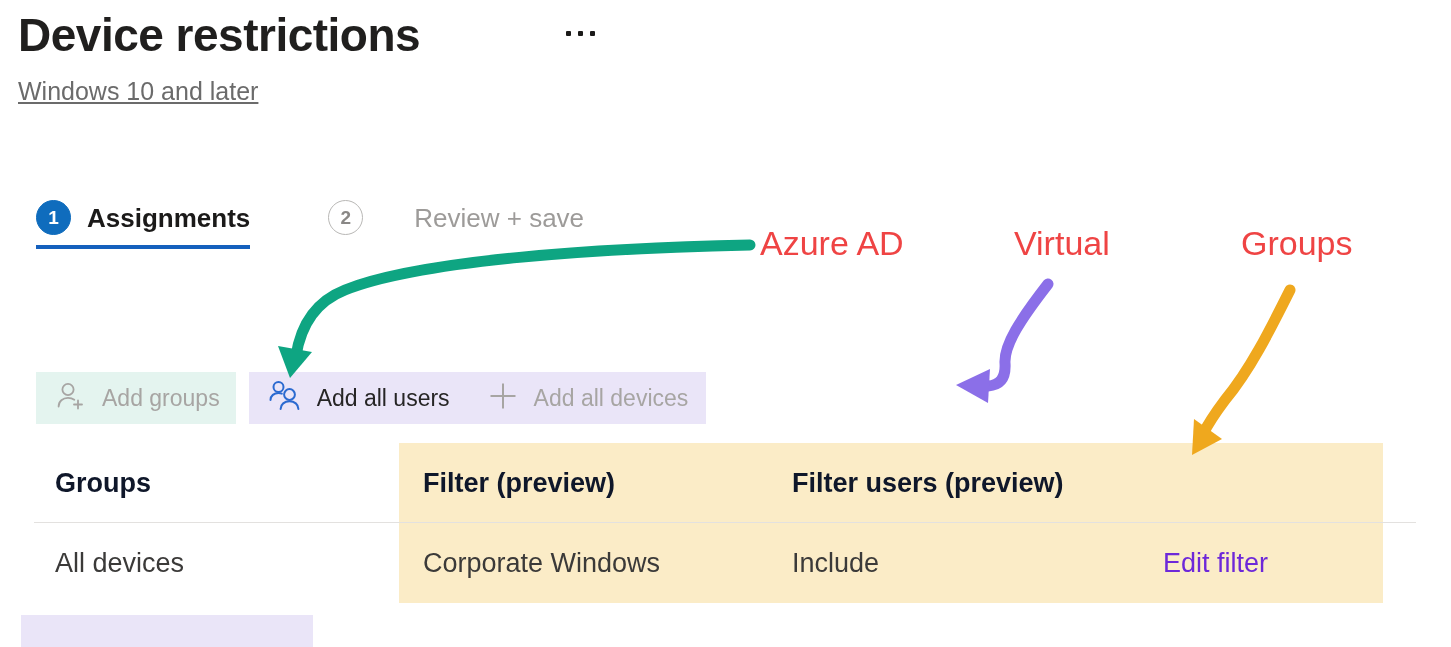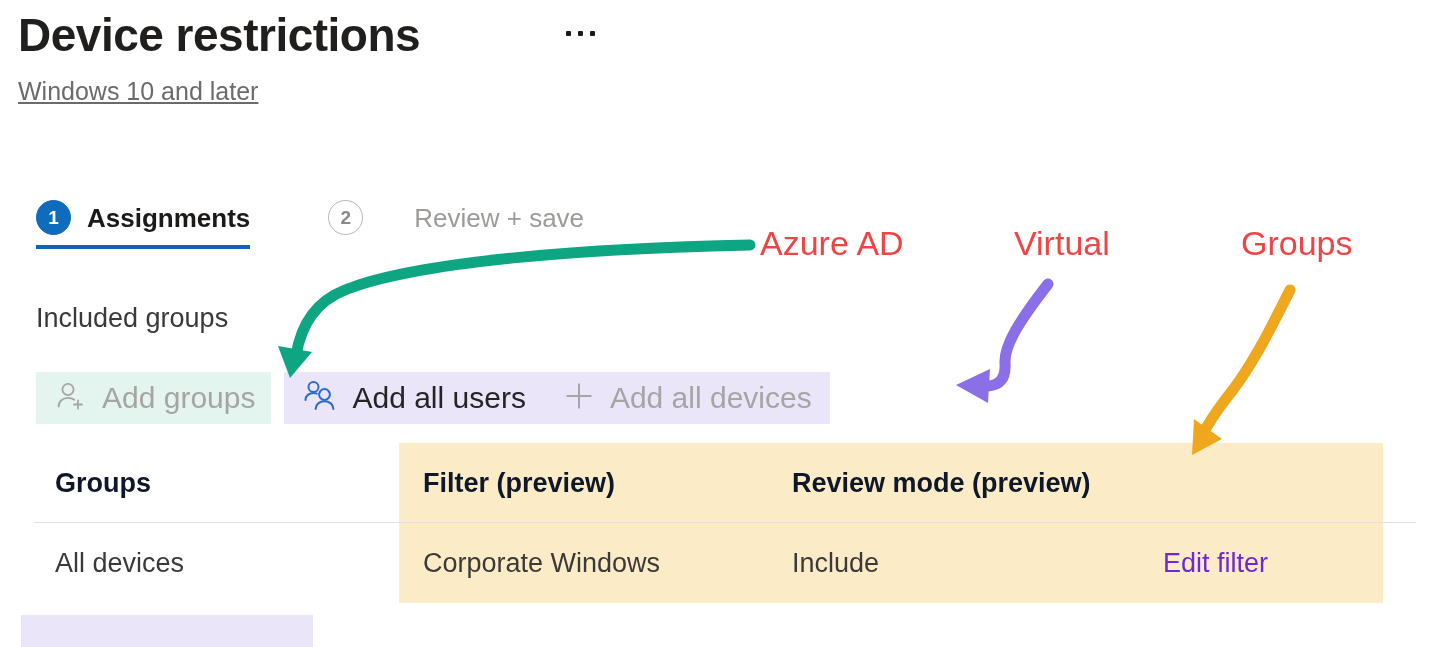--- a/index.html
+++ b/index.html
@@ -148,21 +148,21 @@
   }
   .cmd {
     display: flex;
     align-items: center;
     gap: 14px;
     cursor: pointer;
     box-sizing: border-box;
     white-space: nowrap;
   }
   .cmd-label {
-    font-size: 30px;
+    font-size: 23px;
     line-height: 34px;
   }
   .hl-mint {
     background: #e4f4ef;
     padding: 0 16px 0 18px;
   }
   .hl-lav {
     background: #eae5f8;
     padding: 17px 18px;
   }
@@ -278,21 +278,20 @@
       <span class="tab-badge">1</span>
       <span class="tab-label">Assignments</span>
     </div>
     <div class="tab-gap"></div>
     <div class="tab inactive">
       <span class="tab-badge">2</span>
       <span class="tab-label">Review + save</span>
     </div>
   </div>
 
-  <div id="included-groups-label">Included groups</div>
 
   <div class="commandbar">
 
     <div class="cmd disabled hl-mint">
       <span class="ico">
         <svg width="34" height="34" viewBox="0 0 34 34" fill="none">
           <circle cx="14" cy="10.5" r="5.6" stroke="#a7a5a3" stroke-width="1.8"></circle>
           <path d="M4.6 27.5c0-5.2 4.2-8.6 9.4-8.6 2.4 0 4.6.7 6.3 1.9" stroke="#a7a5a3" stroke-width="1.8" stroke-linecap="round"></path>
           <path d="M24 21.5v8M20 25.5h8" stroke="#a7a5a3" stroke-width="1.8" stroke-linecap="round"></path>
         </svg>
@@ -325,21 +324,21 @@
 
   </div>
 
   <div id="yellow-band"></div>
 
   <div class="table">
 
     <div class="t-row t-head">
       <div class="t-cell c1">Groups</div>
       <div class="t-cell c2">Filter (preview)</div>
-      <div class="t-cell c3">Review mode (preview)</div>
+      <div class="t-cell c3">Filter users (preview)</div>
       <div class="t-cell c4"></div>
       <div class="t-line" id="line-head"></div>
     </div>
 
     <div class="t-row t-body">
       <div id="row-group-highlight"></div>
       <div class="t-cell c1">All devices</div>
       <div class="t-cell c2">Corporate Windows</div>
       <div class="t-cell c3">Include</div>
       <div class="t-cell c4" id="cell-edit-filter">Edit filter</div>

